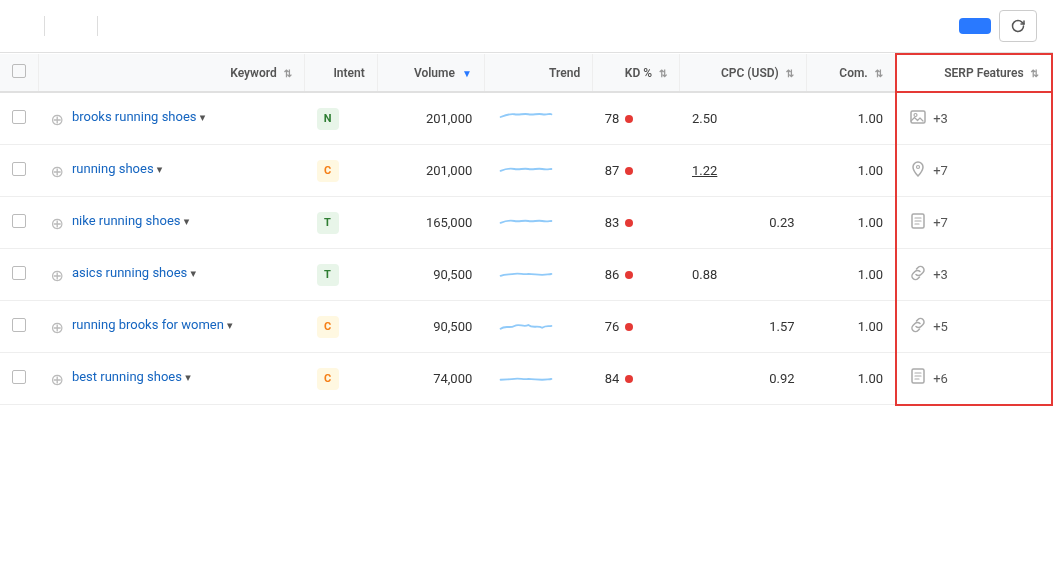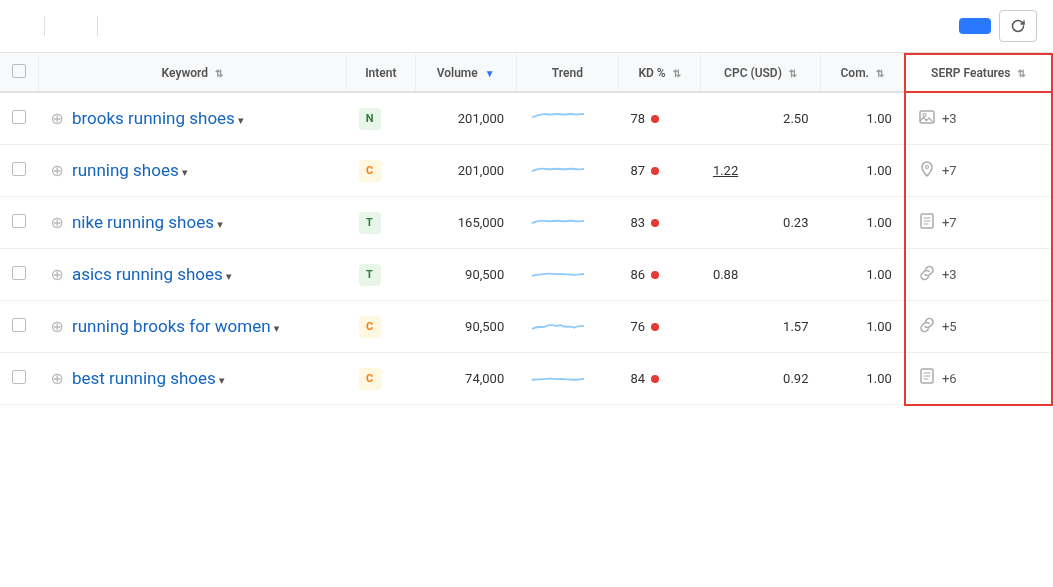--- a/index.html
+++ b/index.html
@@ -82,21 +82,21 @@
       border-collapse: collapse;
     }
 
     thead tr {
       background: #f8f9fa;
       border-bottom: 2px solid #e0e0e0;
     }
 
     thead th {
       padding: 10px 12px;
-      text-align: center;
+      text-align: right;
       font-size: 12px;
       font-weight: 600;
       color: #555;
       white-space: nowrap;
       border-right: 1px solid #eee;
     }
 
     thead th:last-child {
       background: #fff3cd;
       border: 2px solid #e53935;
@@ -142,21 +142,21 @@
       color: #bbb;
       font-size: 16px;
       cursor: pointer;
       margin-top: 2px;
       flex-shrink: 0;
     }
 
     .keyword-link {
       color: #1565c0;
       text-decoration: none;
-      font-size: 17px;
+      font-size: 13px;
       line-height: 1.4;
     }
 
     .dropdown-arrow {
       color: #555;
       font-size: 11px;
     }
 
     .intent-badge {
       display: inline-flex;
@@ -317,21 +317,21 @@
     <td style="text-align:right;">201,000</td>
     <td><svg class="trend-svg" viewBox="0 0 65 24" xmlns="http://www.w3.org/2000/svg">
     <path d="M5,12 C10,10 15,8 20,9 C25,10 30,8 35,9 C40,10 45,8 50,9 C55,10 58,8 60,9" fill="none" stroke="#90caf9" stroke-width="2" stroke-linecap="round"></path>
   </svg></td>
     <td>
       <div class="kd-cell">
         <span>78</span>
         <div class="red-dot"></div>
       </div>
     </td>
-    <td style="text-align:right;">2.50</td>
+    <td style="">2.50</td>
     <td style="text-align:right;">1.00</td>
     <td class="serp-col-td">
       <div class="serp-cell">
         <span class="serp-icon"><svg width="18" height="18" viewBox="0 0 18 18" fill="none" xmlns="http://www.w3.org/2000/svg">
       <rect x="2" y="3" width="14" height="12" rx="1.5" stroke="#aaa" stroke-width="1.5"></rect>
       <circle cx="6.5" cy="7" r="1.5" stroke="#aaa" stroke-width="1.2"></circle>
       <path d="M2 13l3.5-3.5 3 3 2.5-2.5 3 3" stroke="#aaa" stroke-width="1.2" stroke-linecap="round" stroke-linejoin="round"></path>
     </svg></span>
         <span class="serp-count">+3</span>
       </div>

